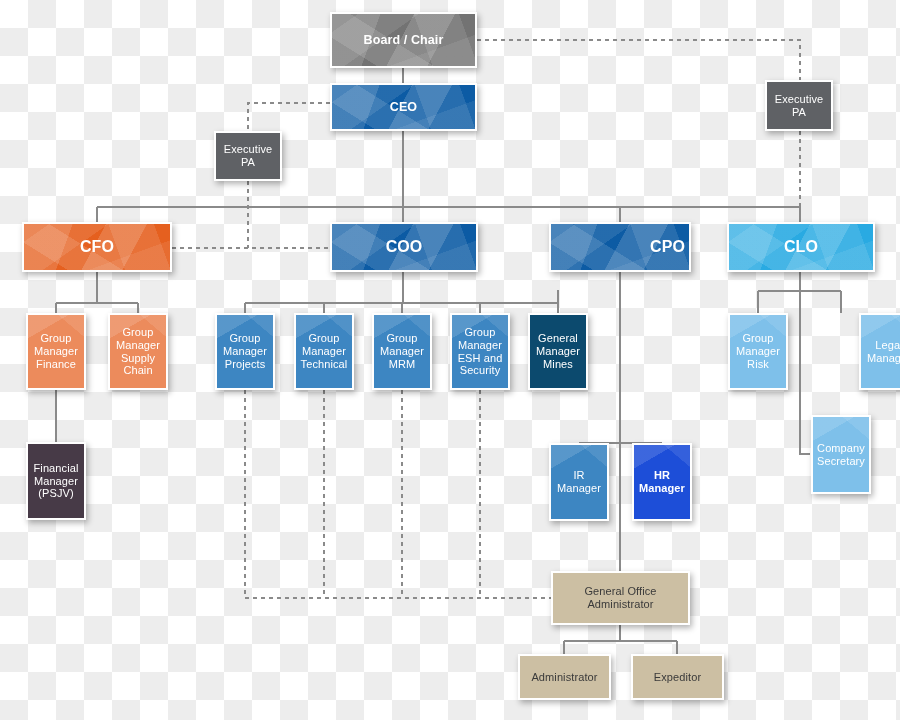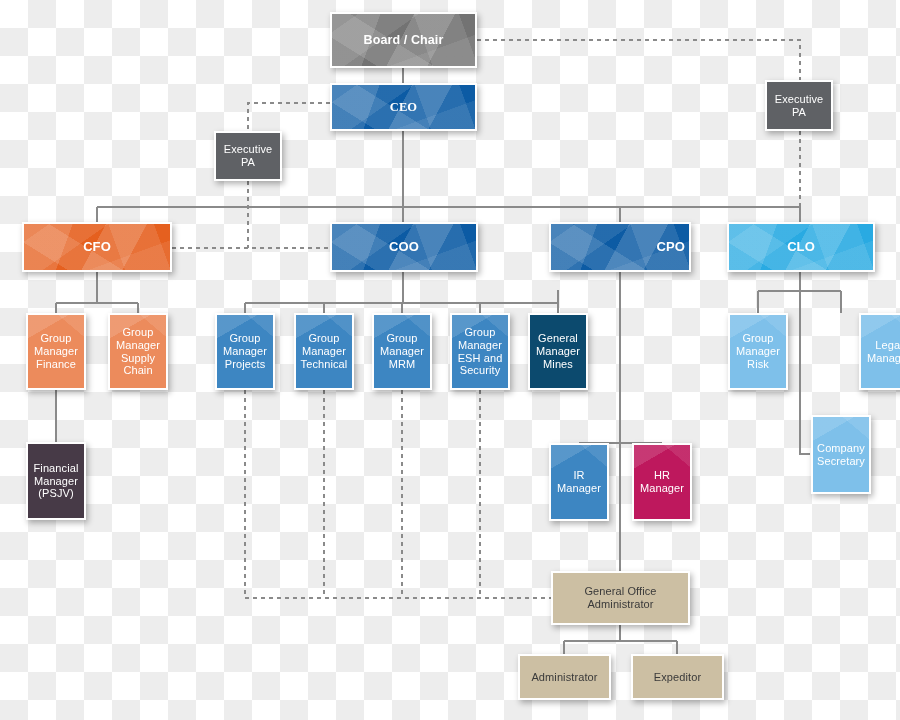--- a/index.html
+++ b/index.html
@@ -51,21 +51,21 @@
   }
   
   .poly-lite::before{
     content:"";position:absolute;inset:0;z-index:1;
     background:
       linear-gradient(150deg, rgba(255,255,255,.14) 0%, rgba(255,255,255,.14) 22%, rgba(255,255,255,0) 22.2%),
       linear-gradient(-140deg, rgba(255,255,255,.10) 0%, rgba(255,255,255,.10) 18%, rgba(255,255,255,0) 18.2%);
   }
 
   .t-exec{font-size:12.5px;font-weight:bold;}
-  .t-title{font-size:13px;font-weight:bold;}
+  .t-title{font-size:16px;font-weight:bold;}
   .t-mid{font-size:11px;font-weight:normal;}
   .t-small{font-size:11px;font-weight:normal;}
   .t-dark{color:#3a3a3a;}
 </style>
 </head>
 <body>
 
 <div id="canvas">
 
   <svg id="wires" viewBox="0 0 900 720" xmlns="http://www.w3.org/2000/svg">
@@ -133,21 +133,21 @@
       <path d="M402,390 L402,598"></path>
       <path d="M480,390 L480,598"></path>
       <path d="M245,598 L551,598"></path>
     </g>
   </svg>
 
   <div class="node poly t-exec" style="left:330px;top:12px;width:147px;height:56px;background:#737373;">
     <span class="lbl">Board / Chair</span>
   </div>
 
-  <div class="node poly t-exec" style="left:330px;top:83px;width:147px;height:48px;background:#0c5ba4;font-family:Liberation Serif, serif;">
+  <div class="node poly t-exec" style="left:330px;top:83px;width:147px;height:48px;background:#0c5ba4;">
     <span class="lbl">CEO</span>
   </div>
 
   <div class="node t-small" style="left:214px;top:131px;width:68px;height:50px;background:#5f6165;">
     <span class="lbl">Executive
 PA</span>
   </div>
 
   <div class="node t-small" style="left:765px;top:80px;width:68px;height:51px;background:#5f6165;">
     <span class="lbl">Executive
@@ -218,21 +218,21 @@
     <span class="lbl">General
 Manager
 Mines</span>
   </div>
 
   <div class="node poly-lite t-mid" style="left:549px;top:443px;width:60px;height:78px;background:#3d86c2;align-items:center;">
     <span class="lbl">IR
 Manager</span>
   </div>
 
-  <div class="node poly-lite t-mid" style="left:632px;top:443px;width:60px;height:78px;background:#be185d;">
+  <div class="node poly-lite t-mid" style="left:632px;top:443px;width:60px;height:78px;background:#1d4ed8;font-weight:bold;">
     <span class="lbl">HR
 Manager</span>
   </div>
 
   <div class="node poly-lite t-mid" style="left:728px;top:313px;width:60px;height:77px;background:#7ec0ea;">
     <span class="lbl">Group
 Manager
 Risk</span>
   </div>
 

